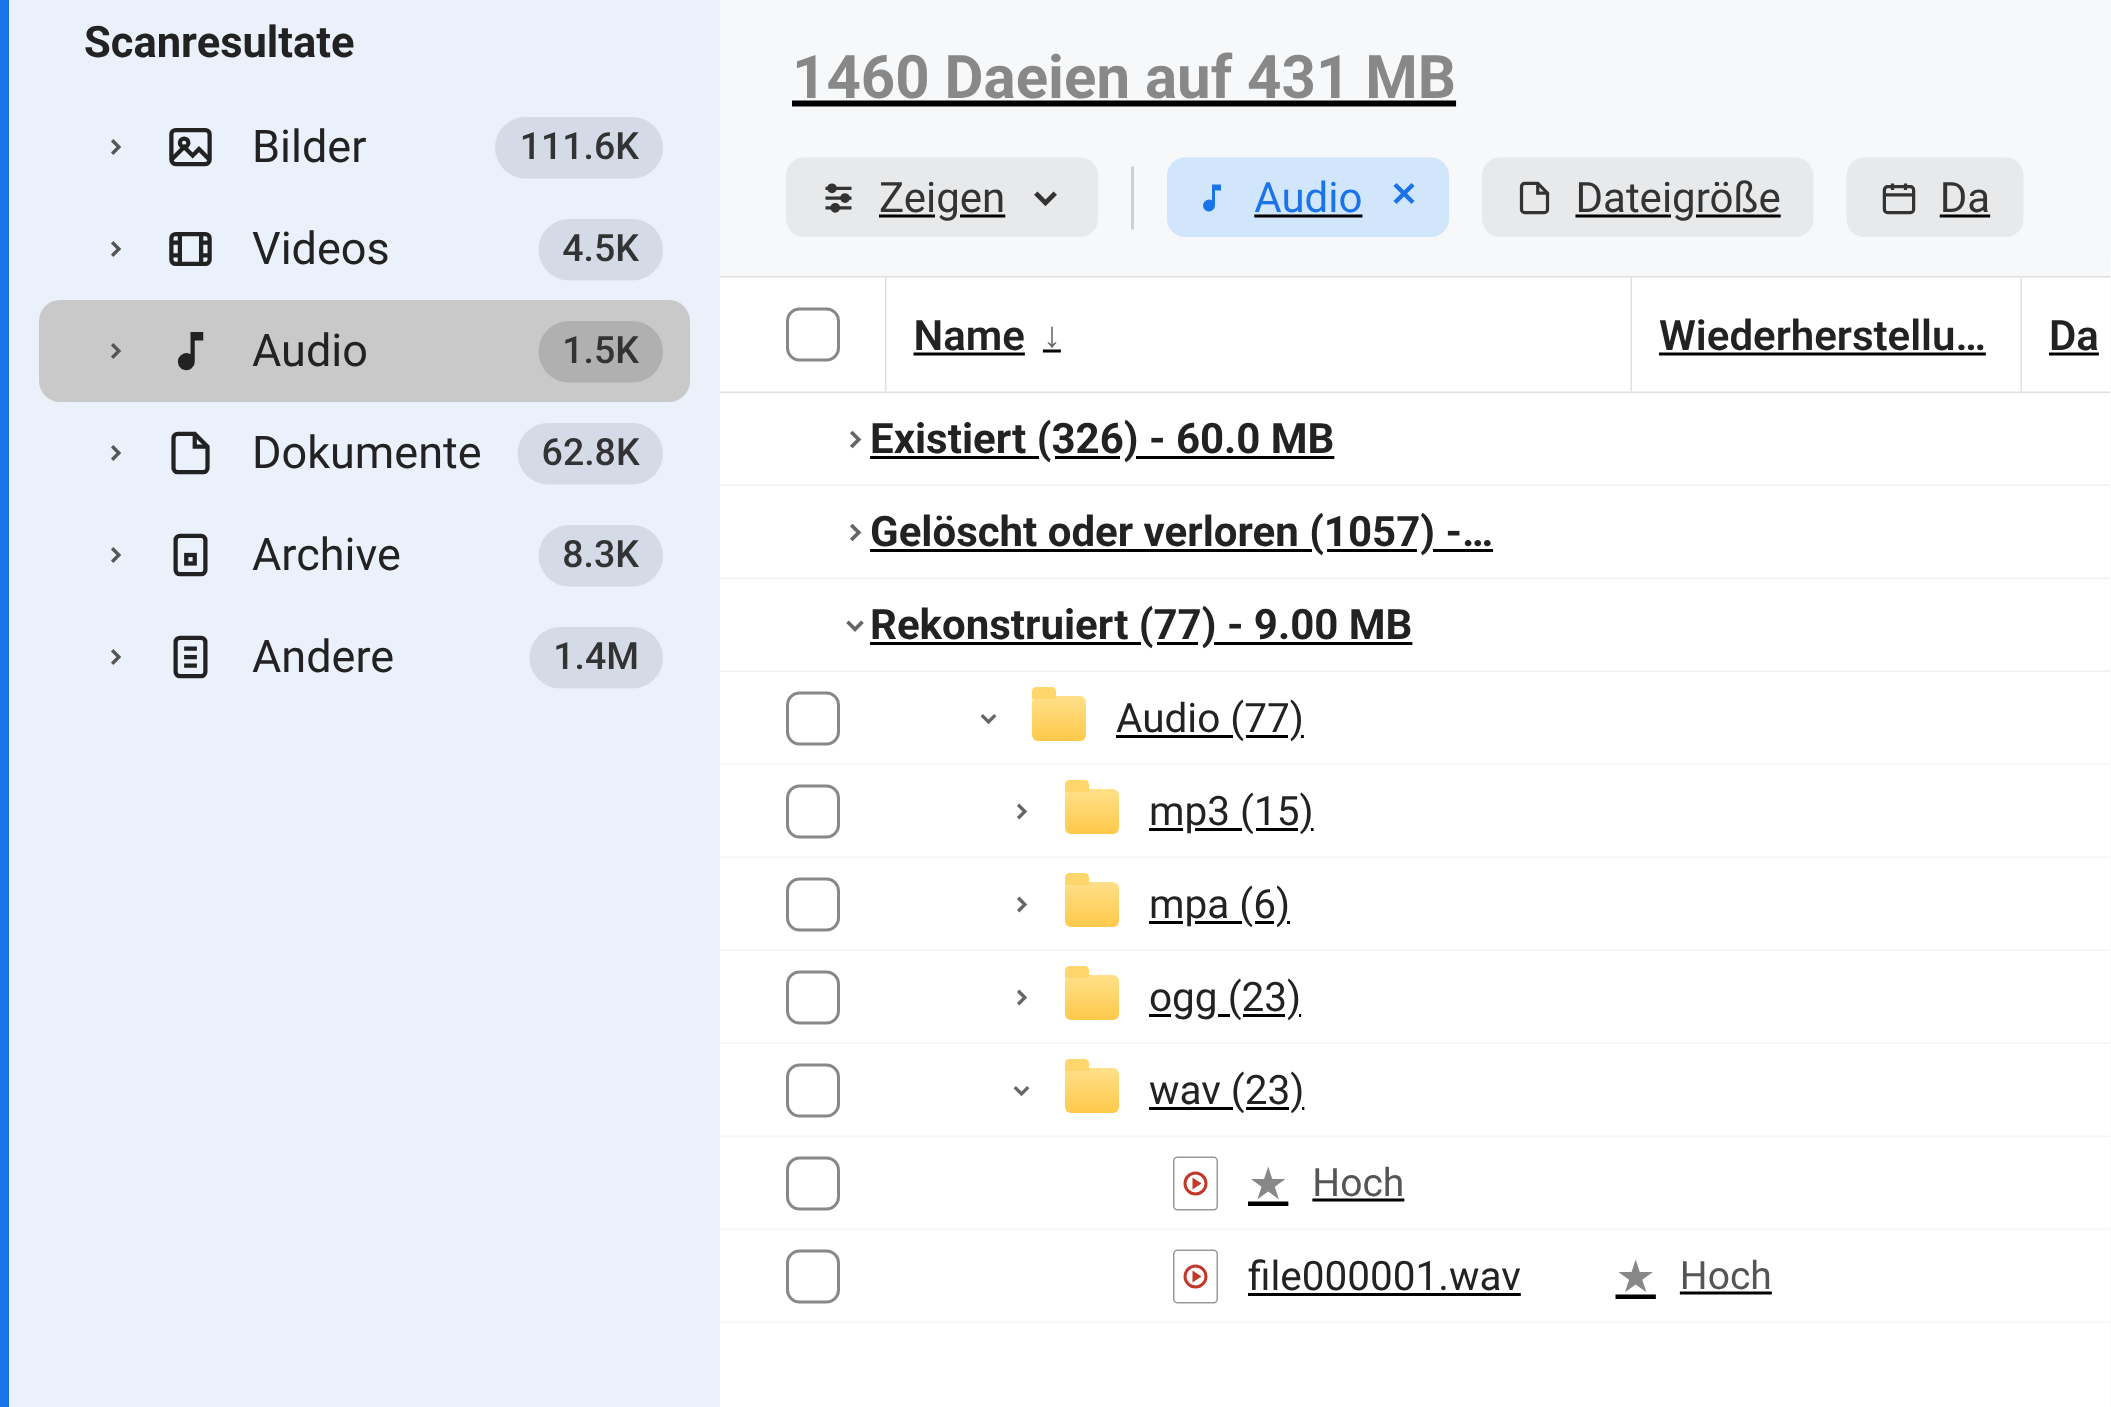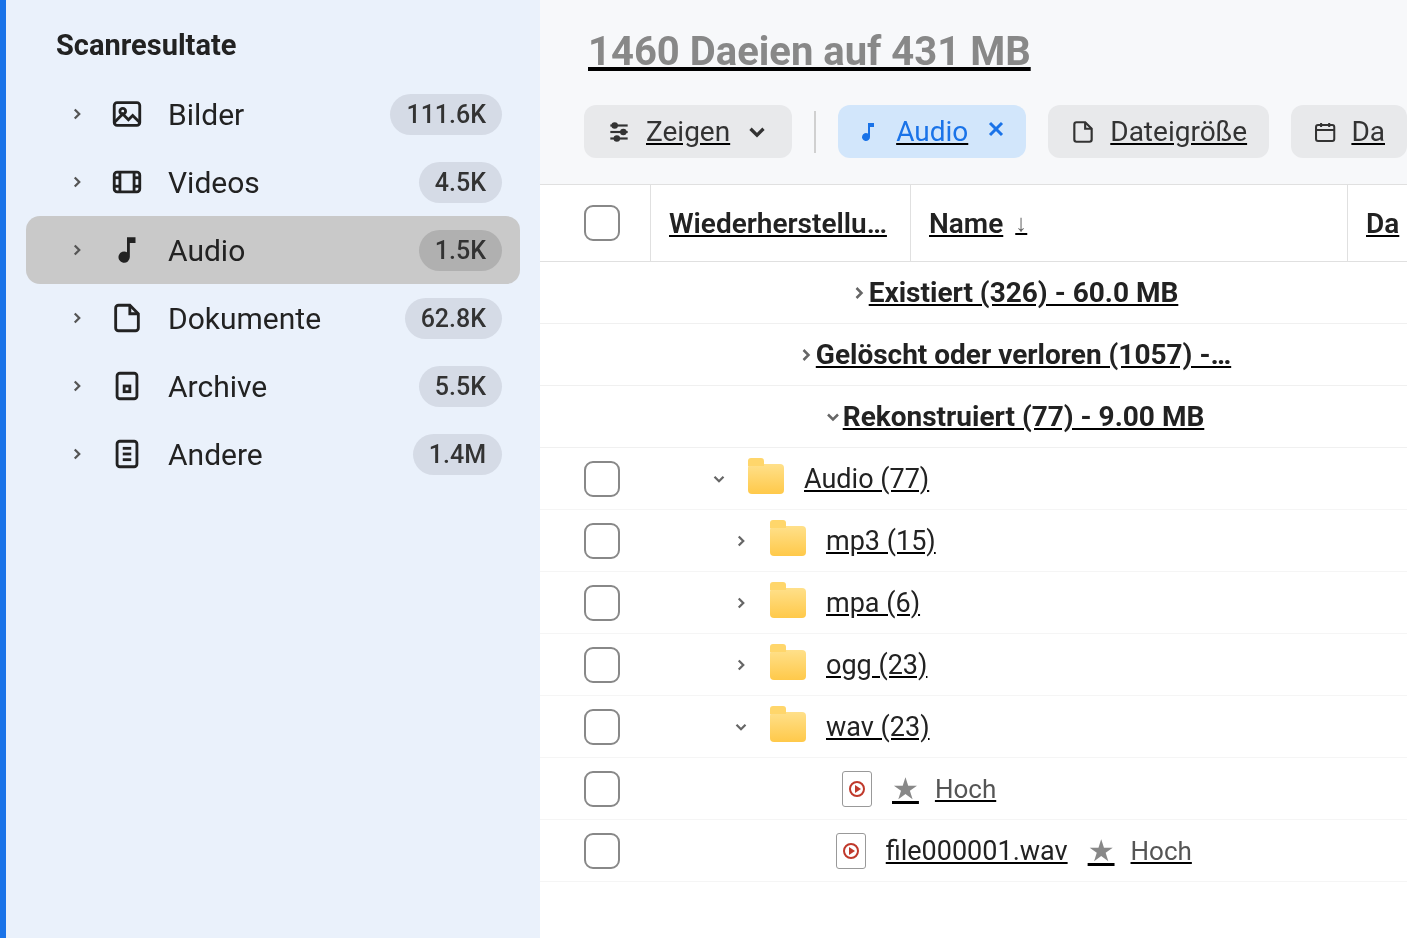--- a/index.html
+++ b/index.html
@@ -6,25 +6,25 @@
   body {
     font-family: -apple-system, BlinkMacSystemFont, "Segoe UI", Roboto, Arial, sans-serif;
     background: #fff;
     width: 1407px;
     height: 938px;
     overflow: hidden;
     display: flex;
   }
   
   .sidebar {
-    width: 540px;
+    width: 480px;
     height: 100%;
     background: #eaf1fb;
     border-left: 6px solid #1a73e8;
-    padding-top: 16px;
+    padding-top: 0;
   }
   .sidebar-title {
     font-size: 29px;
     font-weight: 700;
     color: #222;
     padding: 12px 0 18px 50px;
   }
   .sidebar-item {
     display: flex;
     align-items: center;
@@ -164,21 +164,20 @@
     flex: 1;
     overflow: hidden;
   }
   .group-row {
     display: flex;
     align-items: center;
     height: 62px;
     padding-left: 80px;
     border-bottom: 1px solid #f0f0f0;
     cursor: pointer;
-    justify-content: center;
   }
   .group-row .chevron {
     width: 20px; height: 20px; color: #666;
   }
   .group-row .label {
     font-size: 28px;
     font-weight: 700;
     color: #222;
   }
   .folder-row, .file-row {
@@ -345,21 +344,21 @@
     </span>
     <span class="icon">
       <svg viewBox="0 0 24 24" fill="none" stroke="currentColor" stroke-width="2">
           <rect x="5" y="3" width="14" height="18" rx="2"></rect>
           <line x1="12" y1="6" x2="12" y2="6"></line>
           <line x1="12" y1="9" x2="12" y2="9"></line>
           <rect x="10" y="12" width="4" height="4"></rect>
         </svg>
     </span>
     <span class="label">Archive</span>
-    <span class="badge">5.5K</span>
+    <span class="badge">8.3K</span>
   </div>
 
   <div class="sidebar-item">
     <span class="chevron">
       <svg viewBox="0 0 24 24" fill="none" stroke="currentColor" stroke-width="3">
           <polyline points="9 6 15 12 9 18"></polyline>
         </svg>
     </span>
     <span class="icon">
       <svg viewBox="0 0 24 24" fill="none" stroke="currentColor" stroke-width="2">
@@ -418,26 +417,26 @@
           <line x1="3" y1="10" x2="21" y2="10"></line>
           <line x1="8" y1="3" x2="8" y2="7"></line>
           <line x1="16" y1="3" x2="16" y2="7"></line>
         </svg>
       <span>Da</span>
     </div>
   </div>
 
   <div class="table-header">
     <div class="checkbox"></div>
-    <div class="col recov">
-      <span>Wiederherstellu…</span>
-    </div>
     <div class="col name">
       <span>Name</span>
       <span class="sort-icon">↓</span>
+    </div>
+    <div class="col recov">
+      <span>Wiederherstellu…</span>
     </div>
     <div class="col date">
       <span>Da</span>
     </div>
   </div>
 
   <div class="tree">
     <div class="group-row">
       <span class="chevron">
         <svg viewBox="0 0 24 24" fill="none" stroke="currentColor" stroke-width="3">

